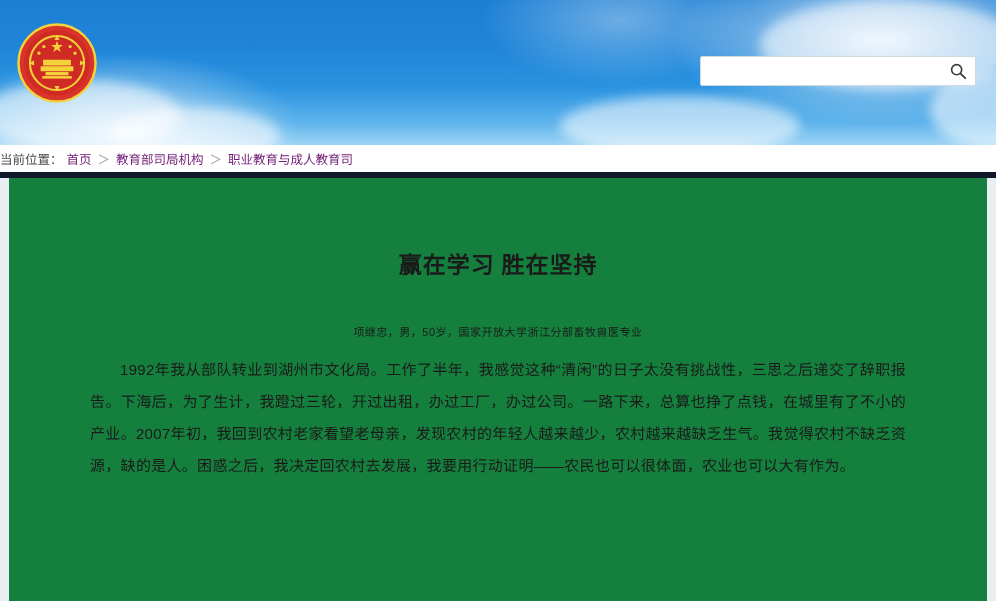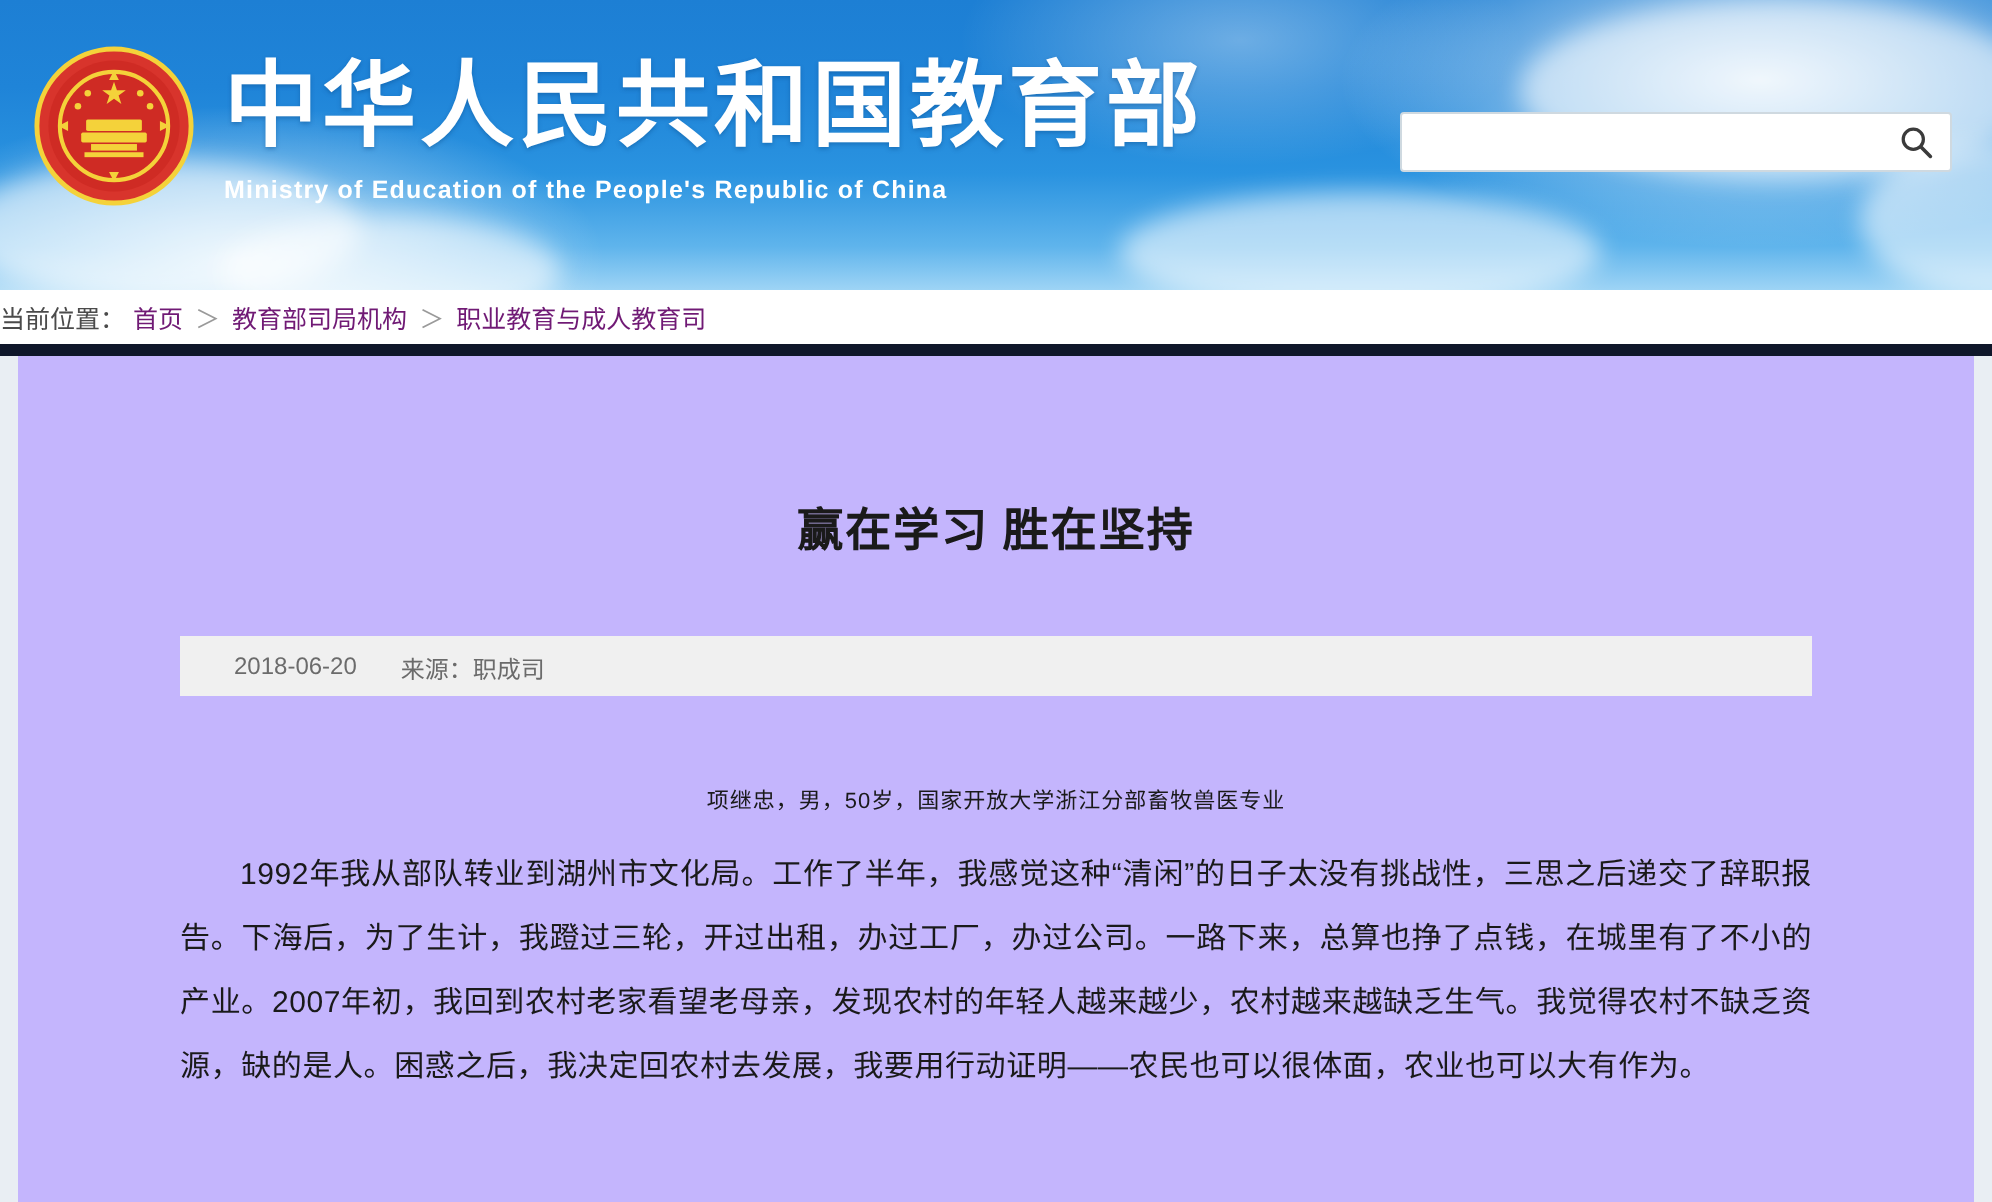--- a/index.html
+++ b/index.html
@@ -191,21 +191,21 @@
   
   .page {
     width: 996px;
     height: 423px;
     background: #e9eef3;
     padding: 0 9px;
   }
   .content {
     width: 978px;
     height: 100%;
-    background: #c4b5fd;
+    background: #15803d;
     padding: 0 81px;
     overflow: hidden;
   }
   .article-title {
     text-align: center;
     font-family: "Liberation Serif", "DejaVu Serif", serif;
     font-weight: bold;
     font-size: 23px;
     color: #1a1a1a;
     letter-spacing: 1px;
@@ -272,24 +272,20 @@
       <g fill="#f4d23a">
         <polygon points="50,23 51.8,28.2 57.2,28.2 52.8,31.4 54.5,36.6 50,33.4 45.5,36.6 47.2,31.4 42.8,28.2 48.2,28.2"></polygon>
         <circle cx="34" cy="30" r="2"></circle>
         <circle cx="28" cy="38" r="2"></circle>
         <circle cx="66" cy="30" r="2"></circle>
         <circle cx="72" cy="38" r="2"></circle>
       </g>
     </svg>
   </div>
 
-  <div class="logo-text">
-    <div class="logo-cn">中华人民共和国教育部</div>
-    <div class="logo-en">Ministry of Education of the People's Republic of China</div>
-  </div>
 
   <div class="searchbox">
     <input type="text" placeholder="" style="">
     <button class="search-btn">
       <svg width="18" height="18" viewBox="0 0 20 20">
         <circle cx="8.5" cy="8.5" r="5.6" fill="none" stroke="#3b3b3b" stroke-width="1.8"></circle>
         <line x1="12.8" y1="12.8" x2="18" y2="18" stroke="#3b3b3b" stroke-width="2" stroke-linecap="round"></line>
       </svg>
     </button>
   </div>
@@ -304,22 +300,18 @@
     <a class="bc-link" href="#">教育部司局机构</a>
     <span class="bc-sep">＞</span>
     <a class="bc-link" href="#">职业教育与成人教育司</a>
   </div>
 </div>
 
 <div class="page">
   <div class="content">
     <h1 class="article-title">赢在学习 胜在坚持</h1>
 
-    <div class="meta-bar">
-      <span>2018-06-20</span>
-      <span>来源：职成司</span>
-    </div>
 
     <div class="subhead">项继忠，男，50岁，国家开放大学浙江分部畜牧兽医专业</div>
 
     <p class="body-text">1992年我从部队转业到湖州市文化局。工作了半年，我感觉这种“清闲”的日子太没有挑战性，三思之后递交了辞职报告。下海后，为了生计，我蹬过三轮，开过出租，办过工厂，办过公司。一路下来，总算也挣了点钱，在城里有了不小的产业。2007年初，我回到农村老家看望老母亲，发现农村的年轻人越来越少，农村越来越缺乏生气。我觉得农村不缺乏资源，缺的是人。困惑之后，我决定回农村去发展，我要用行动证明——农民也可以很体面，农业也可以大有作为。</p>
   </div>
 </div>
 
 </body></html>

